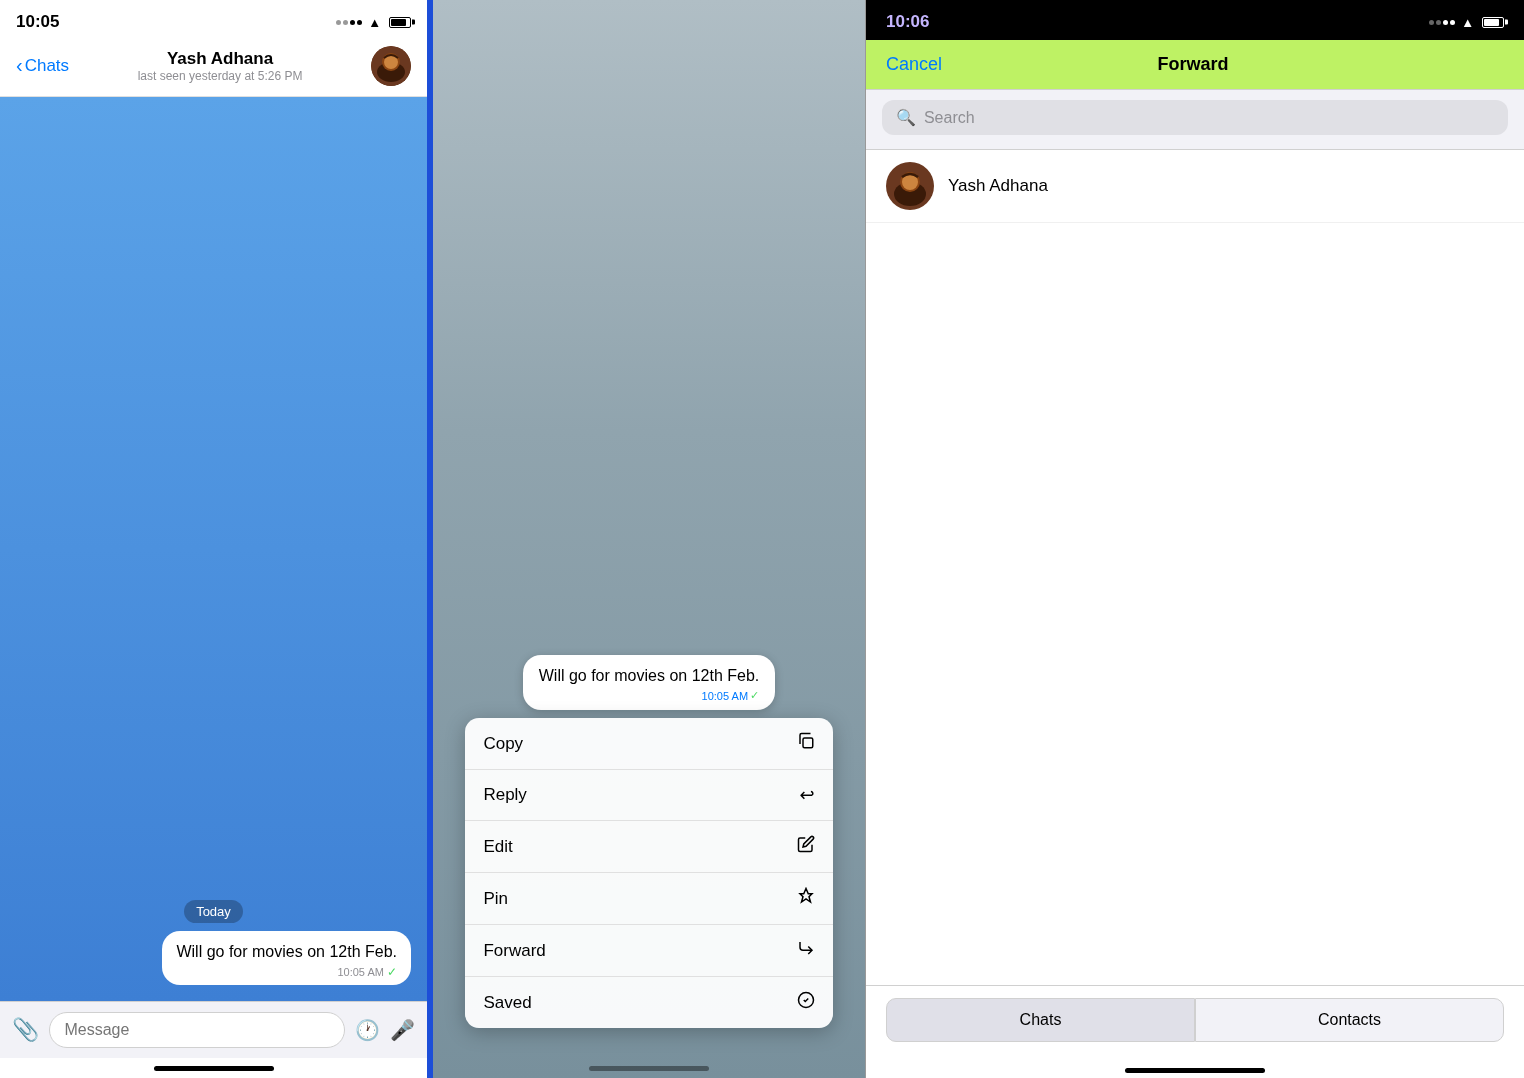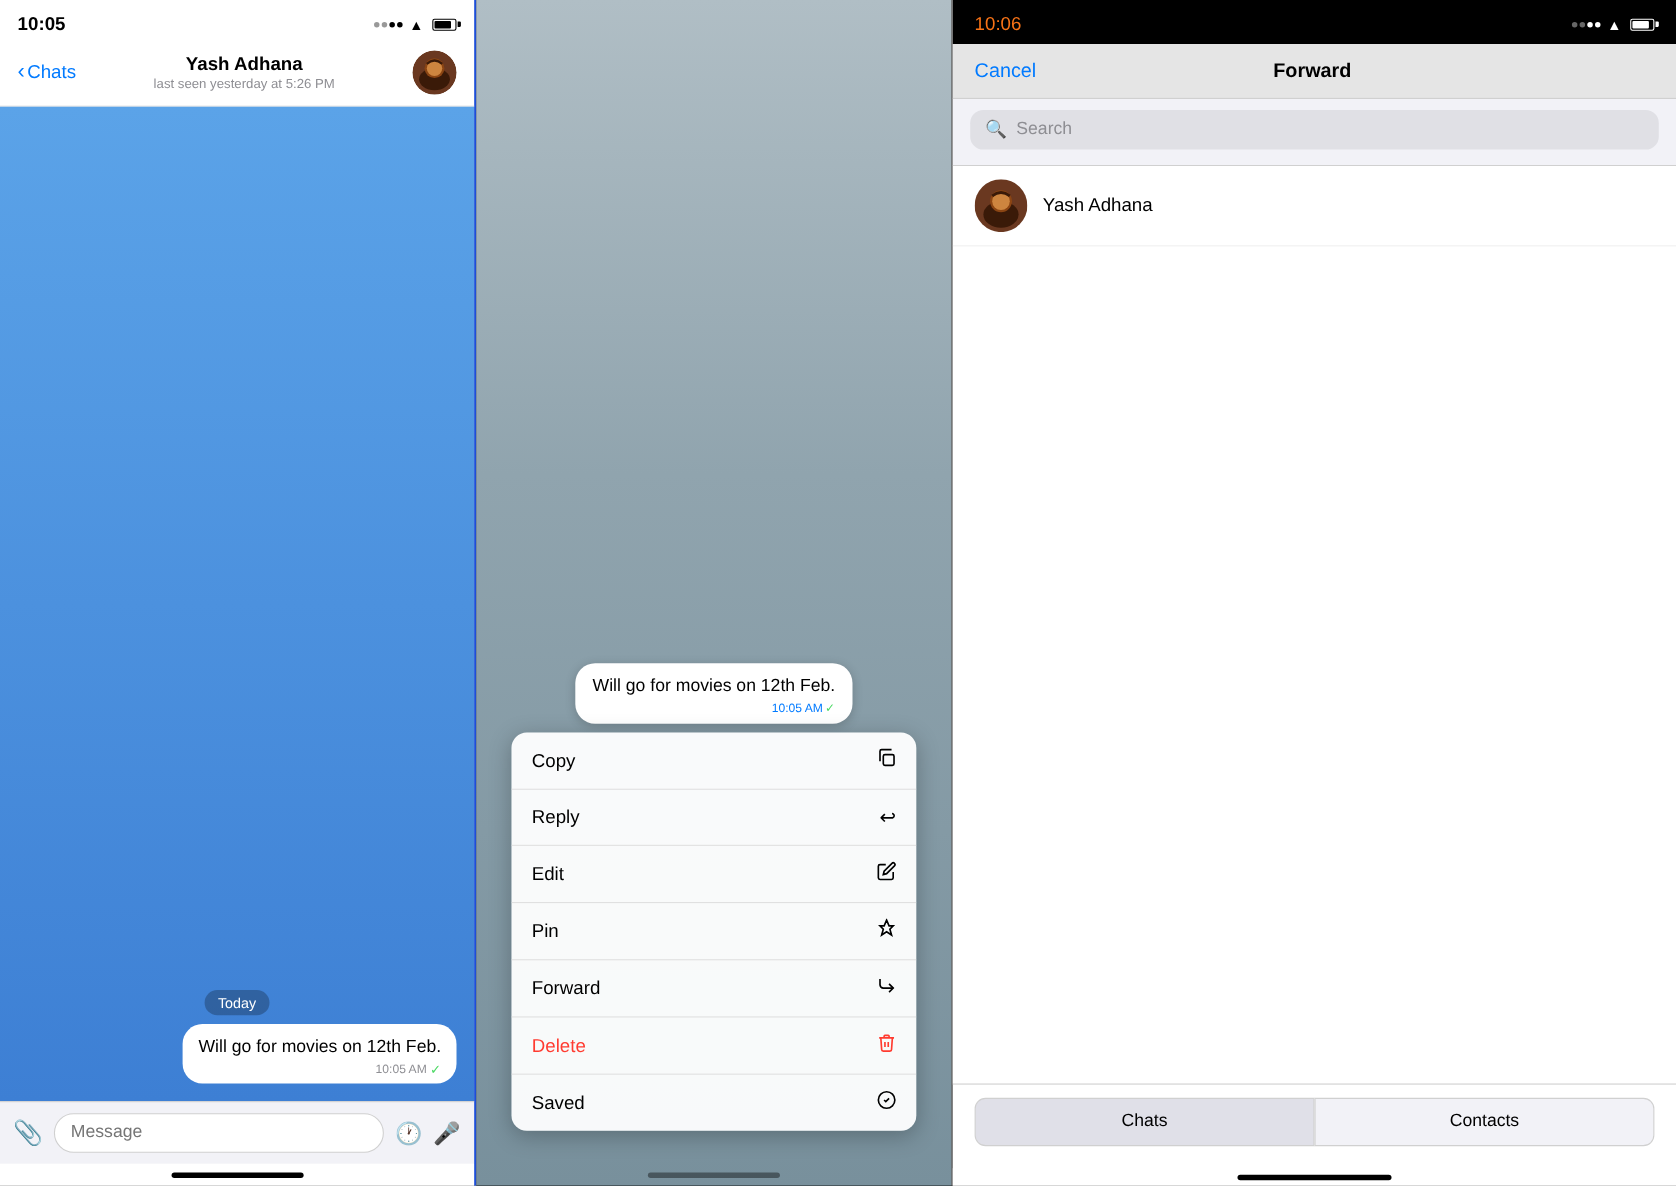--- a/index.html
+++ b/index.html
@@ -12,21 +12,21 @@
       overflow: hidden;
     }
 
     
     .panel1 {
       width: 433px;
       height: 1078px;
       background: #fff;
       display: flex;
       flex-direction: column;
-      border-right: 2px solid #1d4ed8;
+      border-right: 6px solid #1d4ed8;
       position: relative;
     }
     .status-bar {
       background: #fff;
       padding: 12px 16px 6px;
       display: flex;
       justify-content: space-between;
       align-items: center;
     }
     .status-time {
@@ -285,34 +285,34 @@
     }
     .panel3-status-bar {
       background: #000;
       padding: 12px 20px 8px;
       display: flex;
       justify-content: space-between;
       align-items: center;
     }
     .panel3-status-time {
       font-size: 17px;
-      font-weight: 400;
-      color: #f97316;
+      font-weight: 700;
+      color: #c4b5fd;
     }
     .panel3-status-icons {
       display: flex;
       gap: 6px;
       align-items: center;
     }
     .panel3-status-icons span {
       font-size: 13px;
       color: #fff;
     }
     .panel3-header {
-      background: #e5e5e5;
+      background: #bef264;
       padding: 14px 20px;
       display: flex;
       align-items: flex-end;
       justify-content: space-between;
       border-bottom: 1px solid #d0d0d0;
       gap: 36px;
     }
     .forward-cancel {
       color: #007aff;
       font-size: 18px;
@@ -573,31 +573,20 @@
       <div class="context-item">
         <span class="context-label">Forward</span>
         <span class="context-icon">
           <svg width="18" height="18" viewBox="0 0 24 24" fill="none" stroke="#000" stroke-width="2">
             <polyline points="15 10 20 15 15 20"></polyline>
             <path d="M4 4v7a4 4 0 0 0 4 4h12"></path>
           </svg>
         </span>
       </div>
       <div class="context-item">
-        <span class="context-label delete">Delete</span>
-        <span class="context-icon delete">
-          <svg width="18" height="18" viewBox="0 0 24 24" fill="none" stroke="#ff3b30" stroke-width="2">
-            <polyline points="3 6 5 6 21 6"></polyline>
-            <path d="M19 6l-1 14a2 2 0 0 1-2 2H8a2 2 0 0 1-2-2L5 6"></path>
-            <path d="M10 11v6M14 11v6"></path>
-            <path d="M9 6V4a1 1 0 0 1 1-1h4a1 1 0 0 1 1 1v2"></path>
-          </svg>
-        </span>
-      </div>
-      <div class="context-item">
         <span class="context-label">Saved</span>
         <span class="context-icon">
           <svg width="18" height="18" viewBox="0 0 24 24" fill="none" stroke="#000" stroke-width="2">
             <circle cx="12" cy="12" r="10"></circle>
             <polyline points="9 12 11 14 15 10"></polyline>
           </svg>
         </span>
       </div>
     </div>
   </div>

